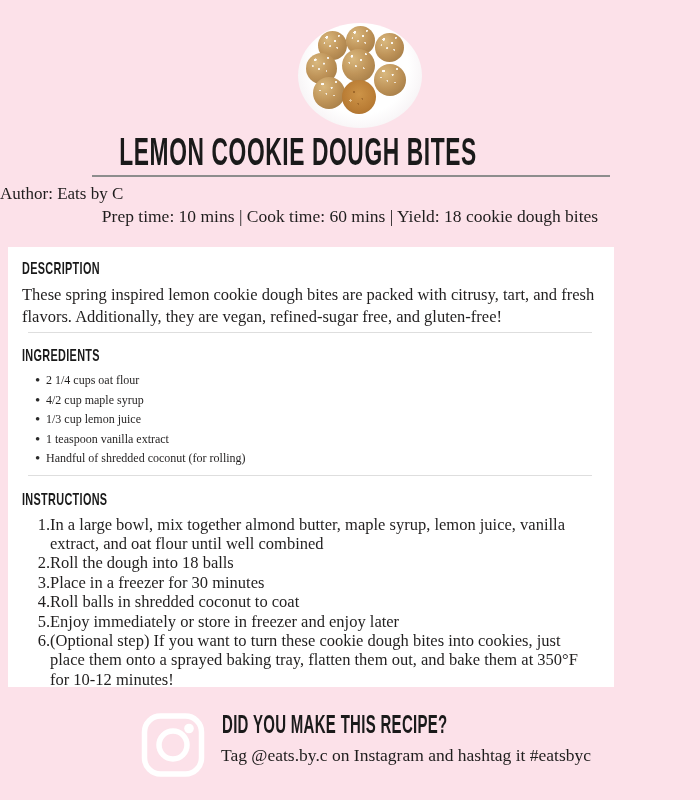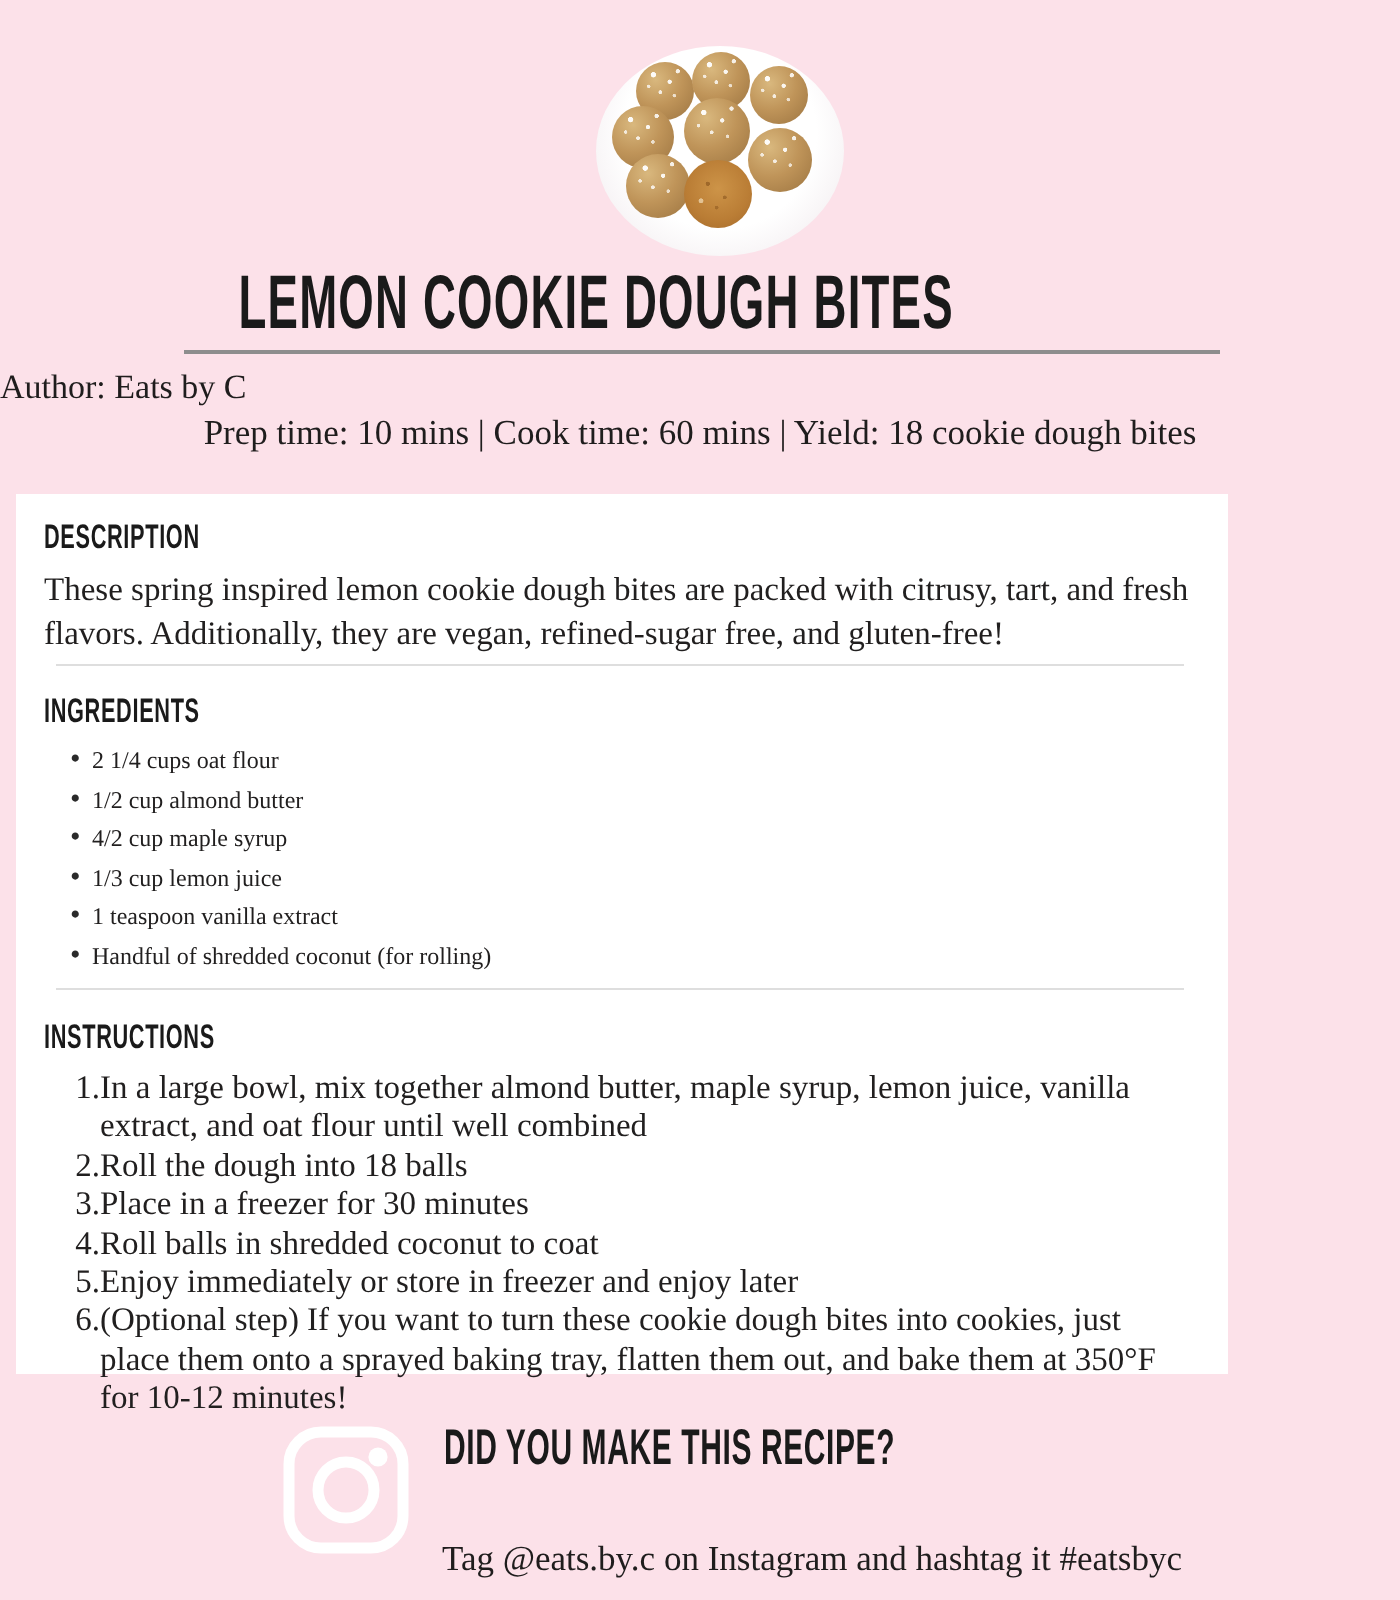--- a/index.html
+++ b/index.html
@@ -79,21 +79,21 @@
   .steps { list-style:none; margin-top:5px; }
   .steps li { display:flex; font-size:16.5px; line-height:19.4px; color:#211f1f; }
   .steps .num { flex:0 0 28px; text-align:right; }
   .steps .step-text { flex:1; padding-right:2px;font-family:Liberation Serif, serif; }
 
   
   .ig { position:absolute; left:140px; top:711px; width:66px; height:68px; }
   .footer-heading { position:absolute; left:222px; top:710px; }
   .footer-heading .cond { font-size:25px; line-height:28px; letter-spacing:0.5px;
     transform:scaleX(0.60); transform-origin:0 50%; }
-  .footer-tagline { position:absolute; left:221px; top:768px; font-size:17.5px;
+  .footer-tagline { position:absolute; left:221px; top:744px; font-size:17.5px;
     line-height:22px; color:#1f1d1d; }
 </style>
 </head>
 <body>
 
 <div class="page">
 
   <div class="photo">
     <div class="ball" style="left:20px; top:8px;  width:29px; height:29px;"></div>
     <div class="ball" style="left:48px; top:3px;  width:29px; height:29px;"></div>
@@ -115,21 +115,20 @@
   <div class="card">
 
     <span class="sec-heading"><span class="cond">DESCRIPTION</span></span>
     <p class="desc-text">These spring inspired lemon cookie dough bites are packed with citrusy, tart, and fresh flavors. Additionally, they are vegan, refined-sugar free, and gluten-free!</p>
 
     <hr class="divider d1">
 
     <span class="sec-heading ing-heading"><span class="cond">INGREDIENTS</span></span>
     <ul class="ing-list">
       <li>2 1/4 cups oat flour</li>
-      <li>1/2 cup almond butter</li>
       <li>4/2 cup maple syrup</li>
       <li>1/3 cup lemon juice</li>
       <li>1 teaspoon vanilla extract</li>
       <li>Handful of shredded coconut (for rolling)</li>
     </ul>
 
     <hr class="divider">
 
     <span class="sec-heading ins-heading"><span class="cond">INSTRUCTIONS</span></span>
     <ol class="steps">

